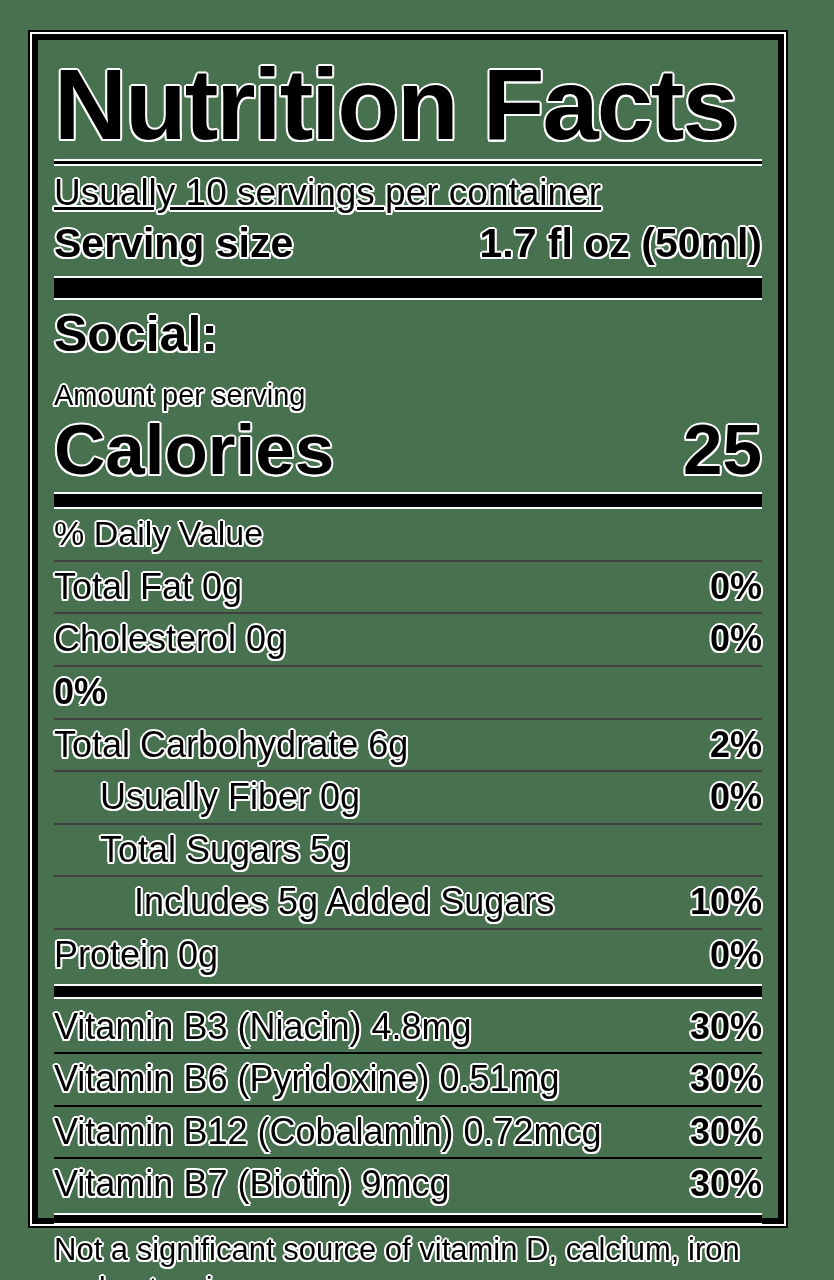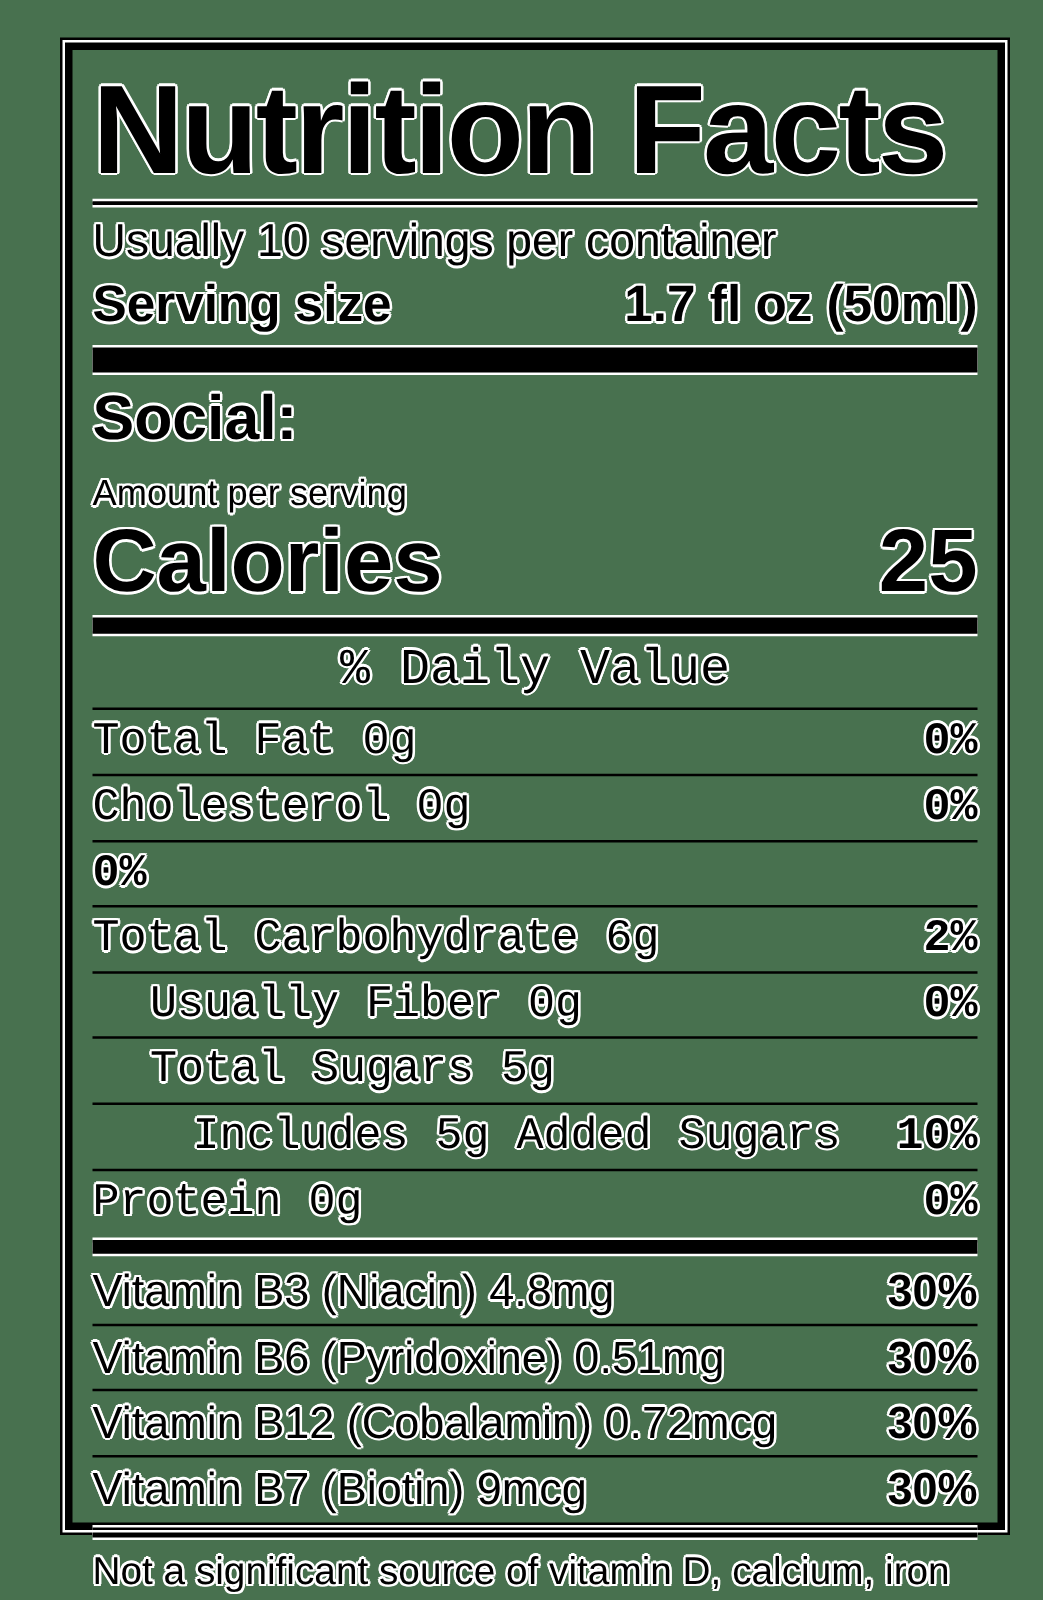--- a/index.html
+++ b/index.html
@@ -8,21 +8,21 @@
     width: 834px;
     height: 1280px;
     background: #48714f;
     font-family: "Liberation Sans", sans-serif;
     overflow: hidden;
   }
   .stage { position: relative; width: 834px; height: 1280px; }
 
   .label {
     position: absolute;
-    left: 52px;
+    left: 32px;
     top: 34px;
     width: 752px;
     height: 1190px;
     border: 6px solid #000;
     outline: 2px solid #fff;
     box-shadow: 0 0 0 4px #000;
     box-sizing: border-box;
     padding: 14px 16px 10px 16px;
     color: #000;
     text-shadow:
@@ -39,21 +39,21 @@
     white-space: nowrap;
   }
 
   .rule-thin {
     height: 3px;
     background: #000;
     margin: 6px 0 8px 0;
     box-shadow: 0 2px 0 #fff, 0 -2px 0 #fff;
   }
 
-  .servings { font-size: 37px; line-height: 1.15; margin-top: 2px; }
+  .servings { font-size: 37px; line-height: 1.15; margin-top: 2px; text-decoration: underline; }
 
   .serving-row {
     display: flex;
     justify-content: space-between;
     align-items: center;
     font-size: 41px;
     font-weight: 700;
     margin-top: 6px;
     line-height: 1.1;
   }
@@ -74,37 +74,36 @@
     display: flex;
     justify-content: space-between;
     align-items: flex-start;
     font-size: 71px;
     font-weight: 700;
     line-height: 1.02;
     margin-top: 2px;
   }
 
   .dv-header {
-    text-align: center;
-    font-size: 40px;
+    text-align: left;
+    font-size: 34px;
     padding: 6px 0 7px 0;
     line-height: 1.1;
-    font-family: Liberation Mono, monospace;
   }
 
   .row {
     display: flex;
     justify-content: space-between;
     align-items: baseline;
     font-size: 36px;
     line-height: 1.1;
     padding: 5px 0 6px 0;
   }
   .row .dv { font-weight: 700; }
-  .nutrients .row { border-top: 2px solid #000000; font-family: Liberation Mono, monospace; }
+  .nutrients .row { border-top: 2px solid #404040; }
   .vitamins .row + .row { border-top: 2px solid #000; gap: 36px; }
   .ind1 .name { padding-left: 46px; }
   .ind2 .name { padding-left: 80px; }
 
   .footnote {
     font-size: 31px;
     line-height: 1.25;
     margin-top: 4px;
   }
 </style>

